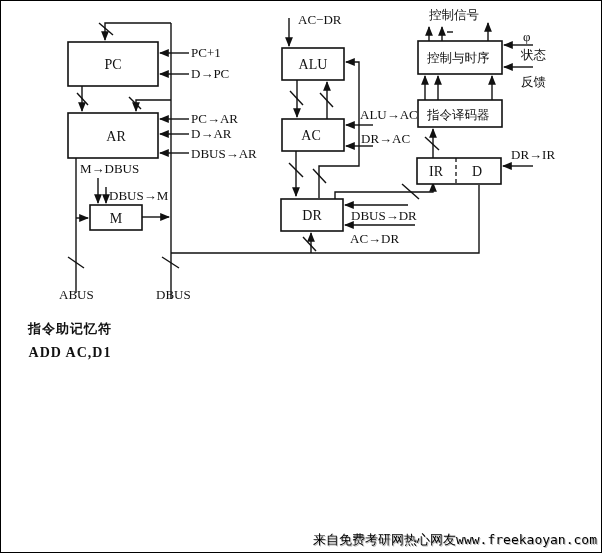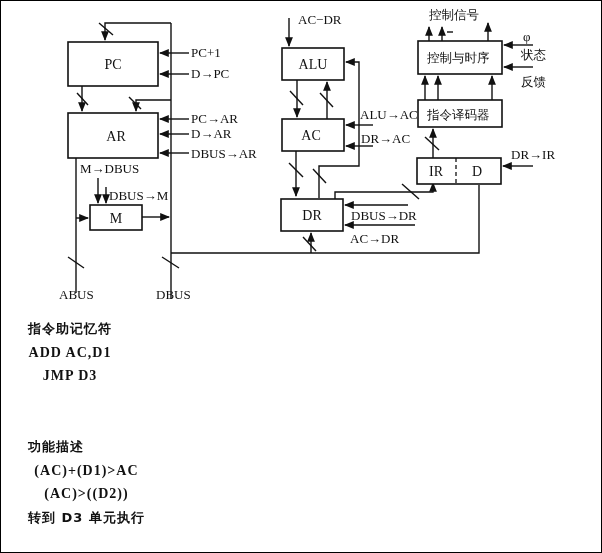--- a/index.html
+++ b/index.html
@@ -153,23 +153,17 @@
   <text class="boxlbl" x="435" y="175">IR</text>
   <text class="boxlbl" x="476" y="175">D</text>
 
   <path class="wire" d="M532,165 L502,165" marker-end="url(#arr)"></path>
   <text class="lbl" x="510" y="158">DR→IR</text>
 </svg>
 
 <div class="text-block" style="top:316px;">
   <div class="cjk-line">指令助记忆符</div>
   <div class="mono-line">ADD AC,D1</div>
-  <div class="mono-line">JMP D3</div>
 </div>
 
-<div class="text-block" style="top:434px;">
-  <div class="cjk-line">功能描述</div>
-  <div class="mono-line">(AC)+(D1)&gt;AC</div>
-  <div class="mono-line">(AC)&gt;((D2))</div>
-  <div class="cjk-line">转到 D3 单元执行</div>
-</div>
 
+<div id="watermark">来自免费考研网热心网友www.freekaoyan.com</div>
 </div>
 
 </body></html>

